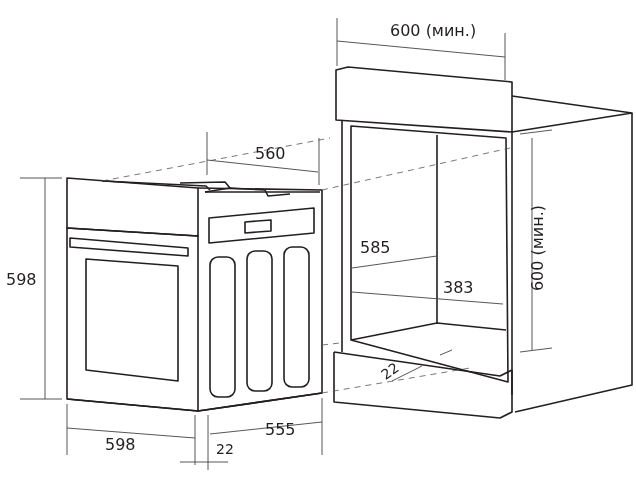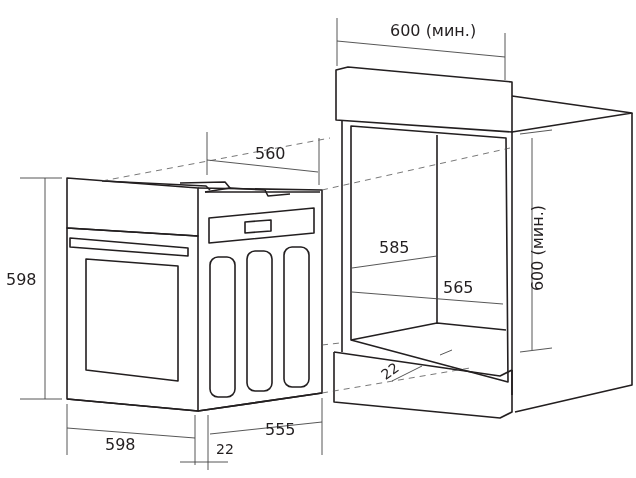--- a/index.html
+++ b/index.html
@@ -106,16 +106,16 @@
   </svg>
 
   <span class="lbl" style="left:6px;top:272px;">598</span>
   <span class="lbl" style="left:105px;top:437px;">598</span>
   <span class="lbl" style="left:255px;top:146px;">560</span>
   <span class="lbl" style="left:265px;top:422px;">555</span>
   <span class="lbl" style="left:216px;top:442px;font-size:14px;">22</span>
 
   <span class="lbl" style="left:390px;top:23px;">600 (мин.)</span>
   <span class="lbl" style="left:495px;top:240px;transform:rotate(-90deg);transform-origin:center;">600 (мин.)</span>
-  <span class="lbl" style="left:379px;top:240px;">585</span>
-  <span class="lbl" style="left:443px;top:280px;">565</span>
+  <span class="lbl" style="left:360px;top:240px;">585</span>
+  <span class="lbl" style="left:443px;top:280px;">383</span>
   <span class="lbl" style="left:381px;top:364px;font-size:14px;transform:rotate(-35deg);">22</span>
 </div>
 
 </body></html>

